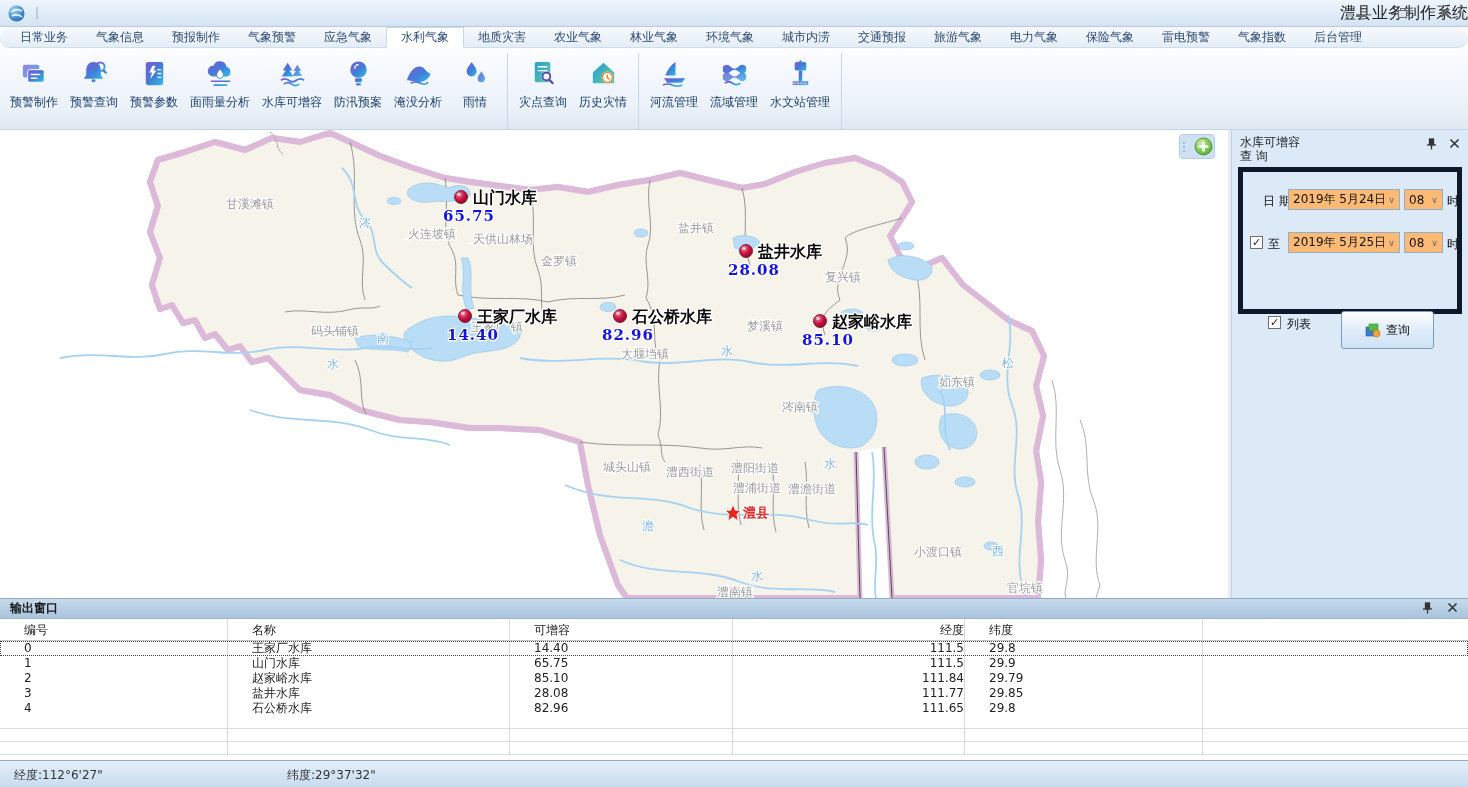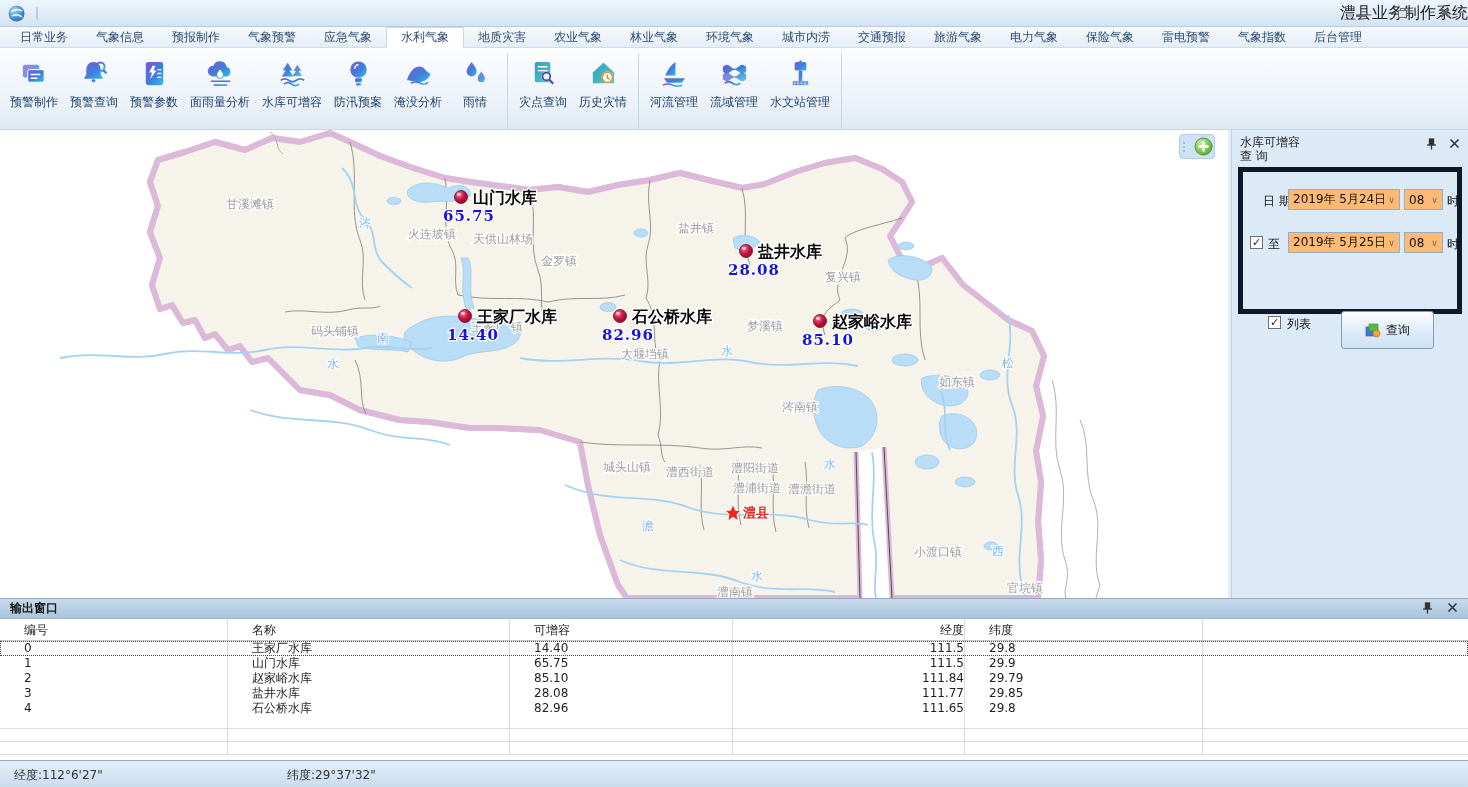--- a/index.html
+++ b/index.html
@@ -9,21 +9,21 @@
 
   
   #titlebar { height:27px; background:linear-gradient(#eef5fc,#d4e3f3); border-bottom:1px solid #b9cbde; display:flex; align-items:center; position:relative; }
   .app-icon { margin-left:8px; width:17px; height:17px; }
   .tb-pipe { color:#9fb0c2; margin-left:10px; font-size:12px; }
   #title-text { position:absolute; left:0; right:0; text-align:right; color:#222; font-size:16px; }
   .win-btns { margin-left:auto; display:flex; gap:28px; margin-right:16px; z-index:2; }
   .win-btn { width:14px; height:13px; display:flex; align-items:center; justify-content:center; cursor:pointer; }
 
   
-  #menubar { height:21px; background:linear-gradient(#f7fafd,#e4edf6); border-bottom:1px solid #cfdcea; display:flex; align-items:stretch; padding-left:6px; color:#2c4a72; }
+  #menubar { height:21px; background:linear-gradient(#f7fafd,#e4edf6); border-bottom:1px solid #cfdcea; display:flex; align-items:stretch; padding-left:6px; color:#2c4a72;border-radius:10px; }
   .menu-item { padding:0 14px; display:flex; align-items:center; cursor:default; white-space:nowrap; }
   .menu-item.active { background:#fff; border:1px solid #ccd8e6; border-bottom:1px solid #fff; margin-bottom:-1px; }
 
   
   #toolbar { height:82px; background:linear-gradient(#fcfdff,#ebf2f9 70%,#dfe9f4); border-bottom:1px solid #c6d4e3; display:flex; align-items:flex-start; padding:5px 4px 0 4px; }
   .tb-item { min-width:54px; padding:2px 6px; display:flex; flex-direction:column; align-items:center; cursor:pointer; }
   .tb-icon { height:36px; display:flex; align-items:center; }
   .tb-label { font-size:12px; color:#1e3e6b; margin-top:3px; white-space:nowrap; }
   .tb-sep { width:1px; background:#c8d5e3; margin:0 5px; align-self:stretch; }
 

